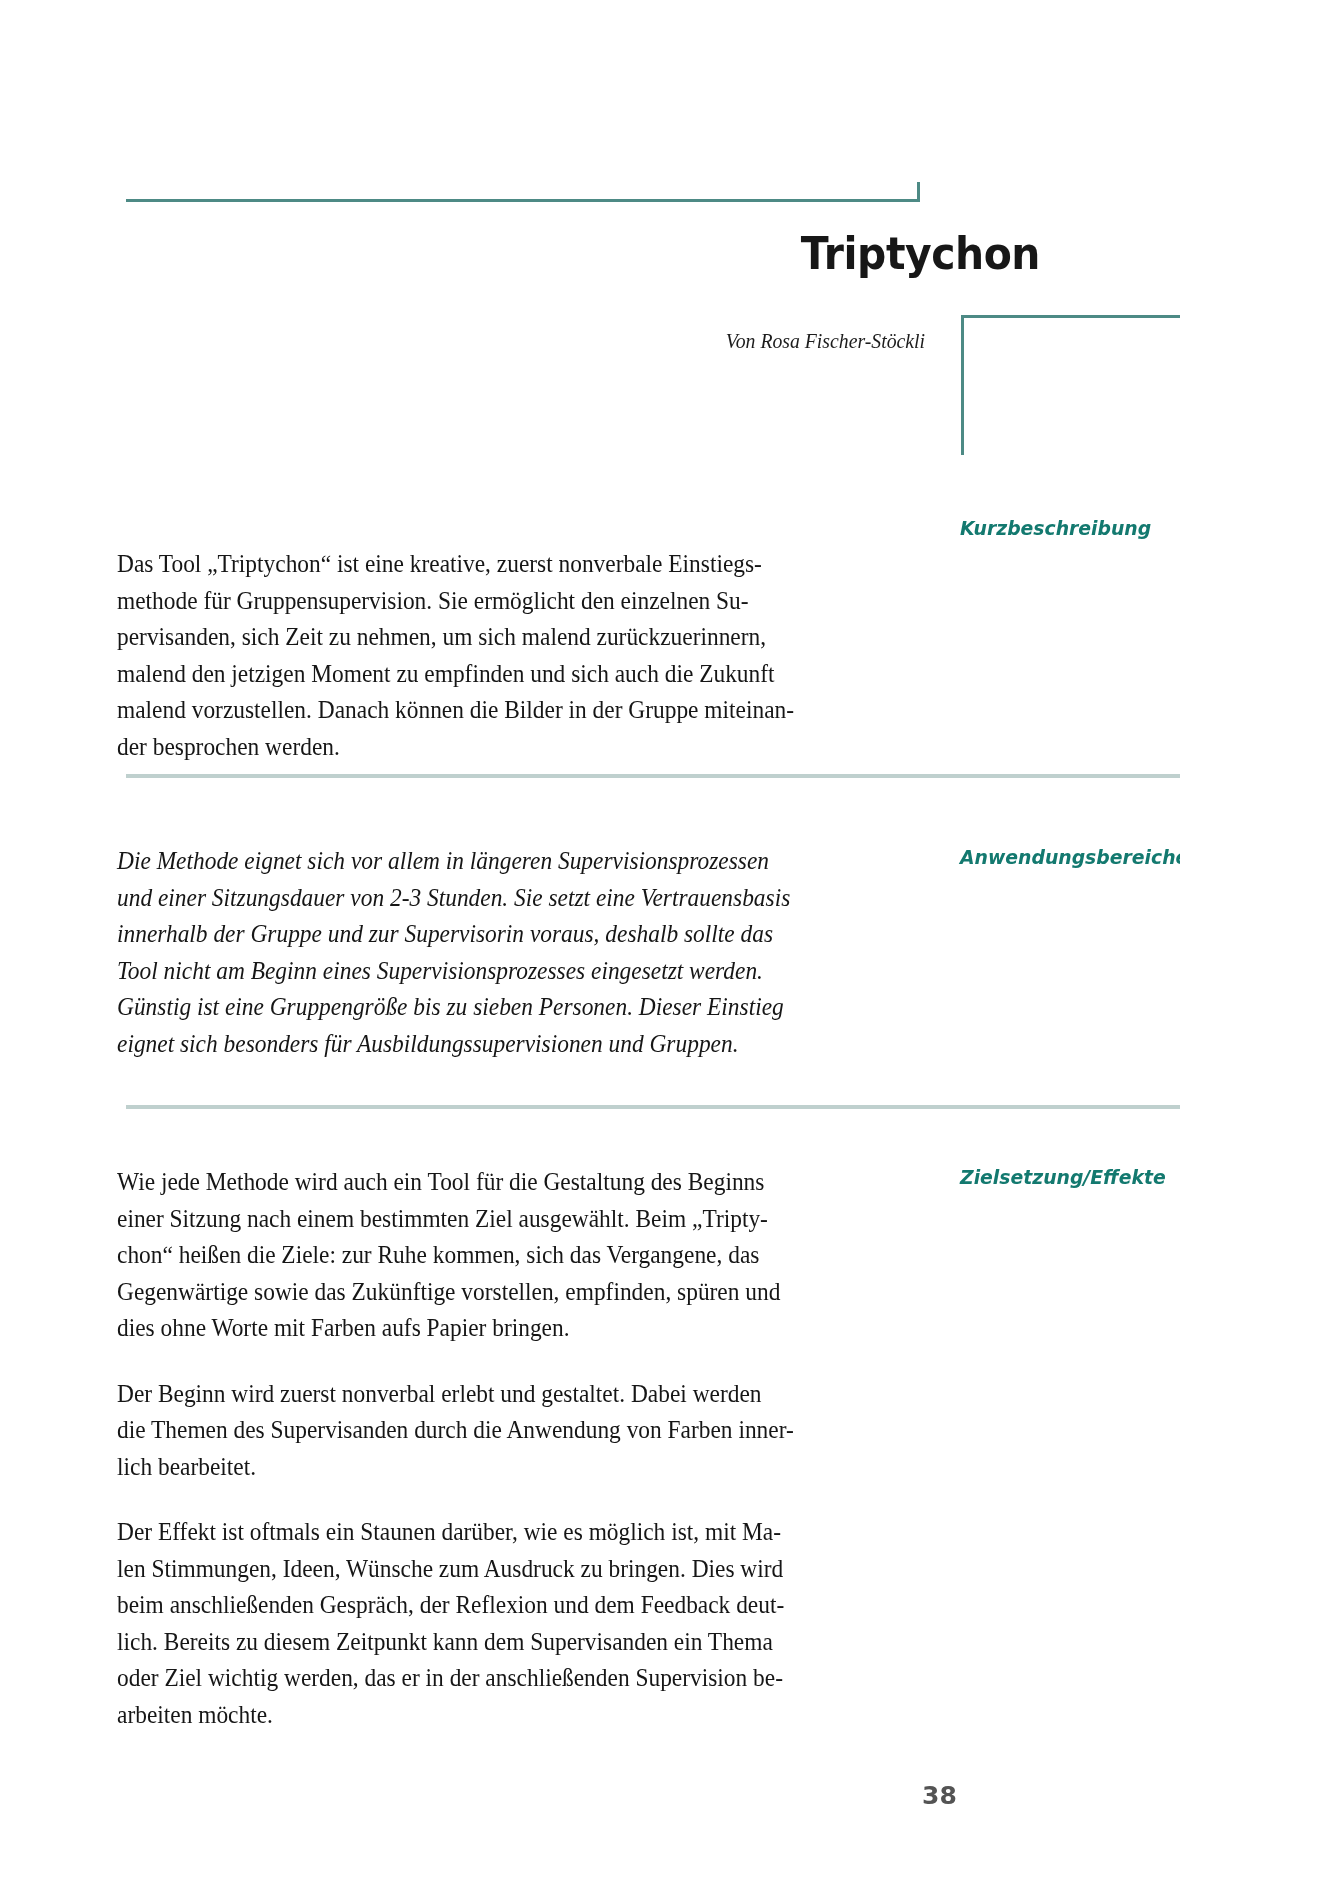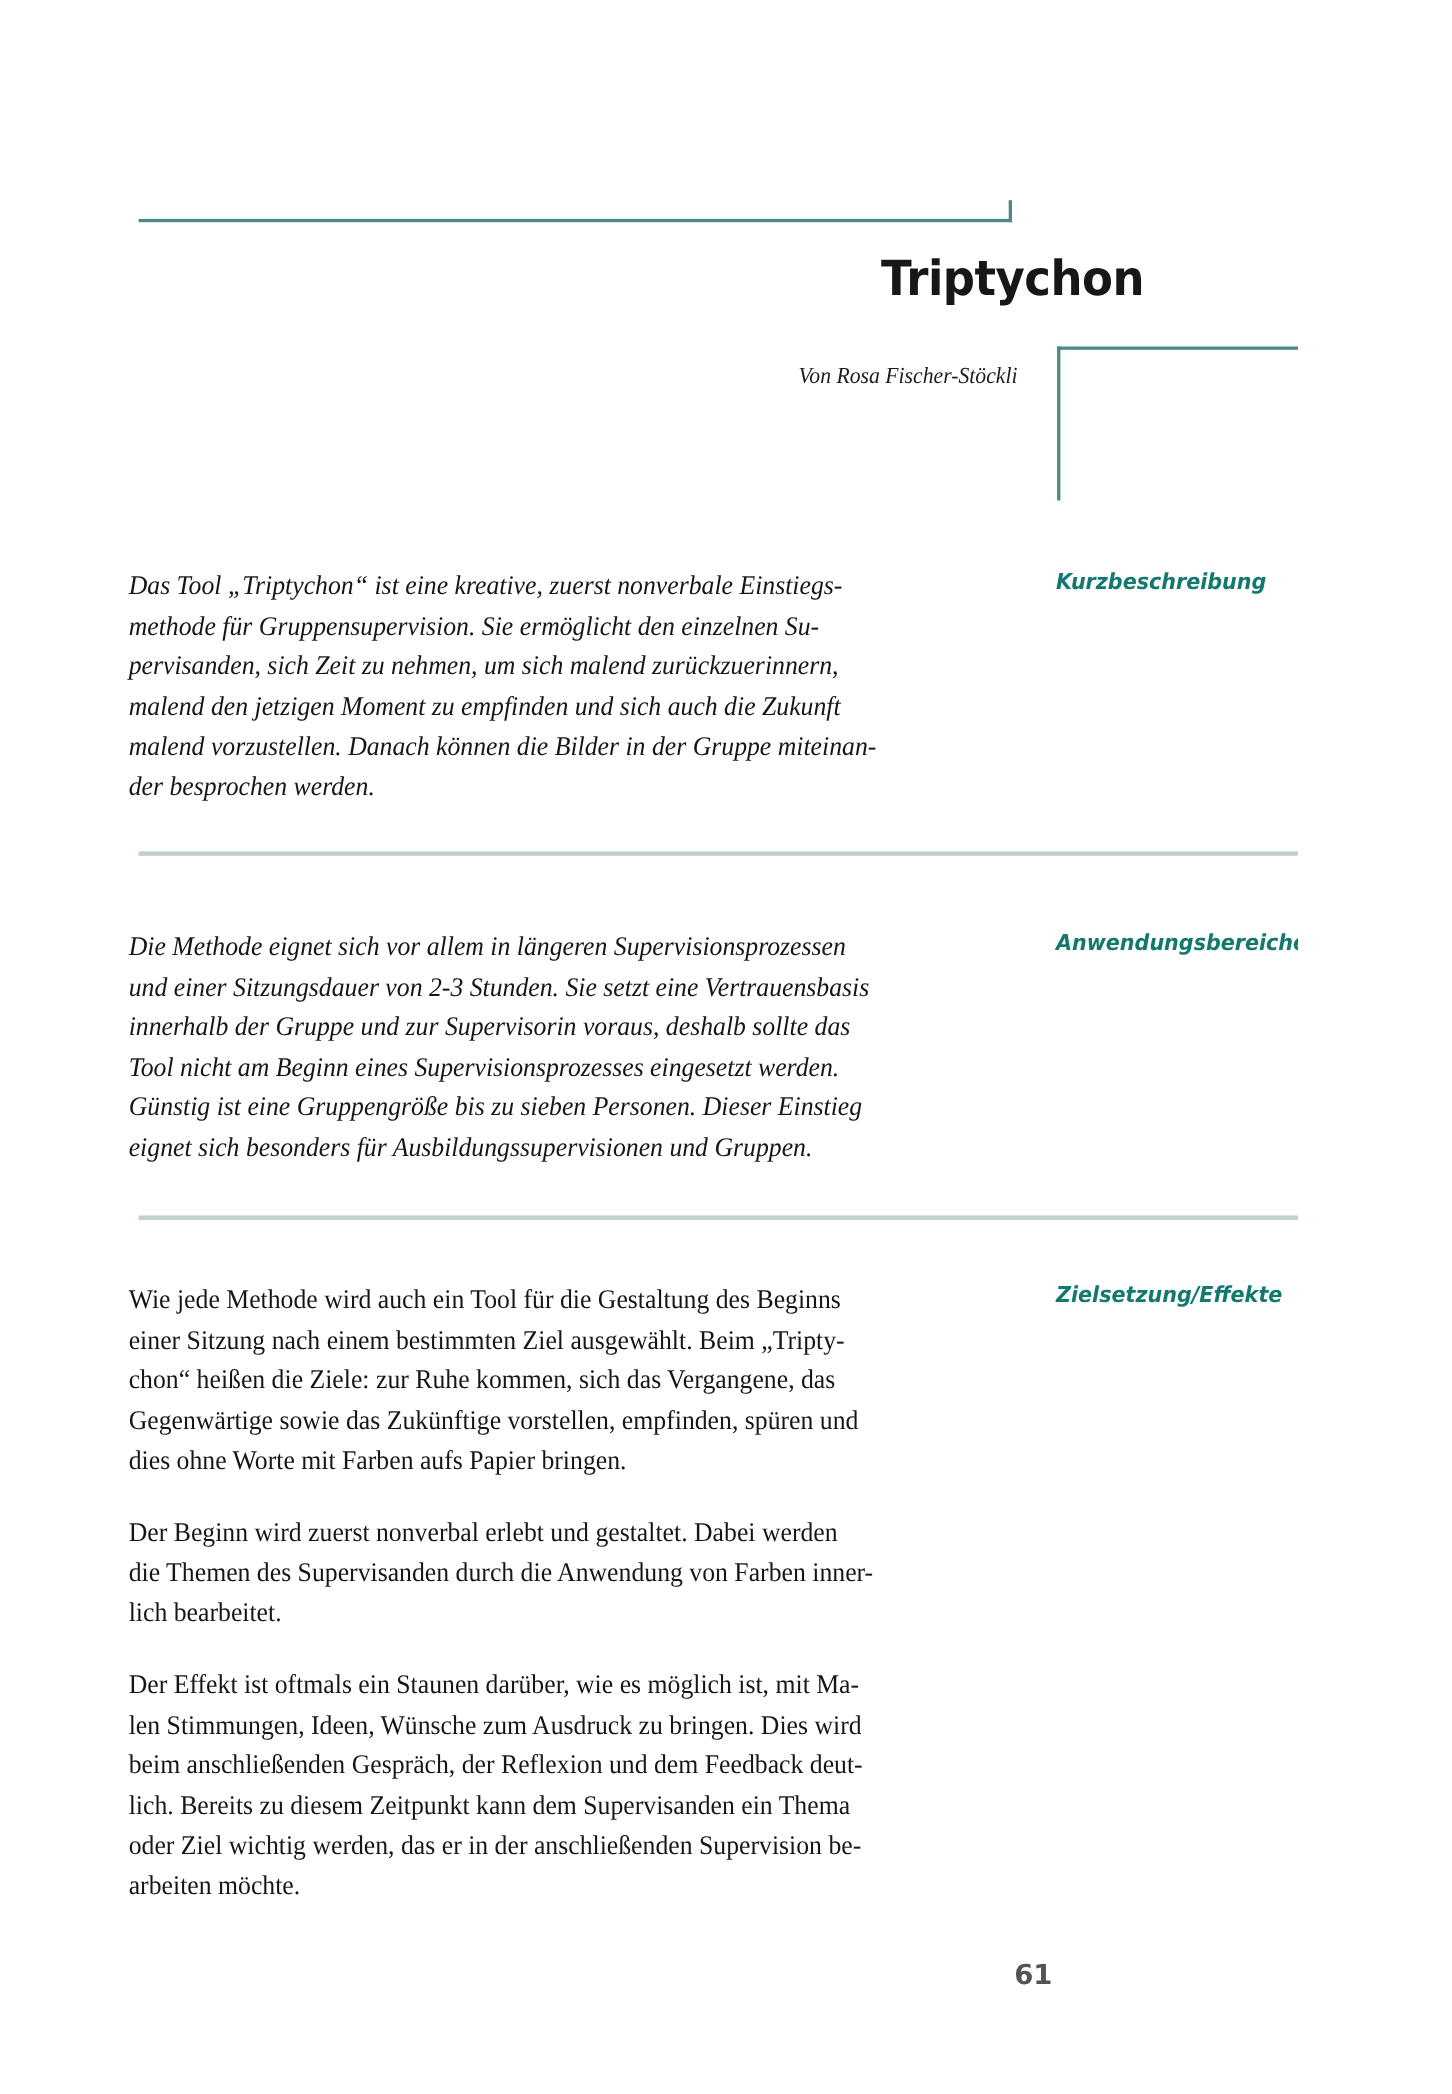--- a/index.html
+++ b/index.html
@@ -158,21 +158,21 @@
 
   <div class="title">Triptychon</div>
 
   <div class="byline">Von Rosa Fischer-Stöckli</div>
 
   <div class="rule-mid-horizontal"></div>
   <div class="rule-mid-vertical"></div>
 
   <div class="section">
     <div class="side-label" style="left:960px; top:516px;">Kurzbeschreibung</div>
-    <div class="body-col" style="top:515px;font-style:italic;">
+    <div class="body-col" style="top:546px;">
       <p>Das Tool „Triptychon“ ist eine kreative, zuerst nonverbale Einstiegs-
 methode für Gruppensupervision. Sie ermöglicht den einzelnen Su-
 pervisanden, sich Zeit zu nehmen, um sich malend zurückzuerinnern,
 malend den jetzigen Moment zu empfinden und sich auch die Zukunft
 malend vorzustellen. Danach können die Bilder in der Gruppe miteinan-
 der besprochen werden.</p>
     </div>
   </div>
 
   <div class="divider" style="top:774px;"></div>
@@ -206,15 +206,15 @@
 lich bearbeitet.</p>
       <p>Der Effekt ist oftmals ein Staunen darüber, wie es möglich ist, mit Ma-
 len Stimmungen, Ideen, Wünsche zum Ausdruck zu bringen. Dies wird
 beim anschließenden Gespräch, der Reflexion und dem Feedback deut-
 lich. Bereits zu diesem Zeitpunkt kann dem Supervisanden ein Thema
 oder Ziel wichtig werden, das er in der anschließenden Supervision be-
 arbeiten möchte.</p>
     </div>
   </div>
 
-  <div class="page-number">61</div>
+  <div class="page-number">38</div>
 
 </div>
 
 </body></html>

